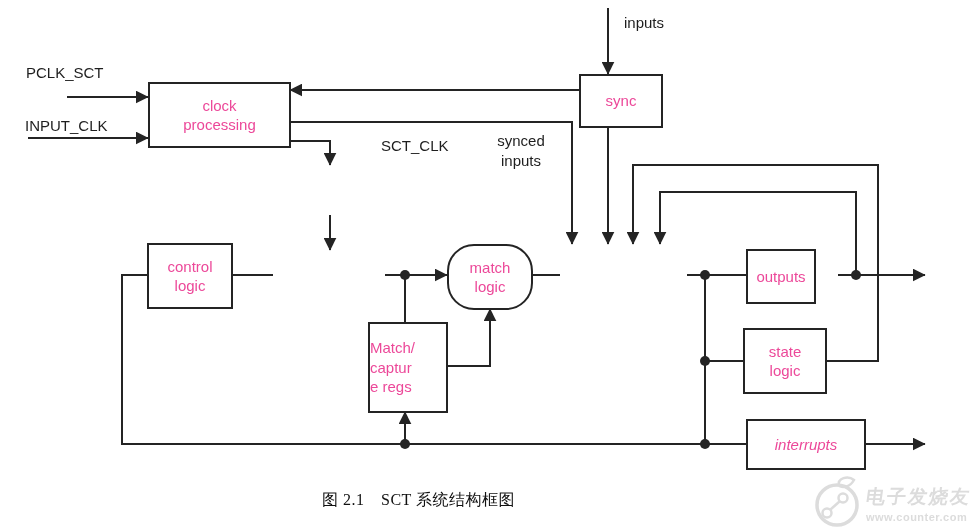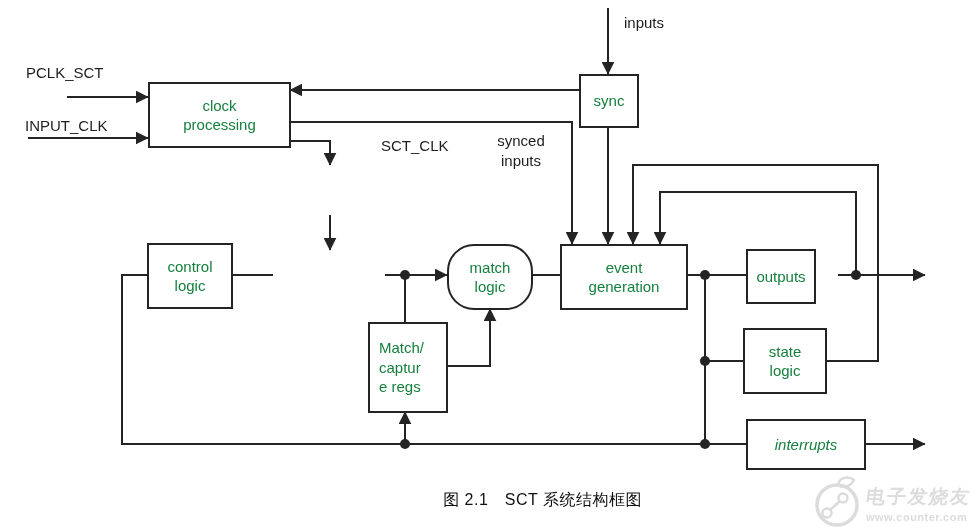--- a/index.html
+++ b/index.html
@@ -8,31 +8,31 @@
     font-family:"Liberation Sans","DejaVu Sans",sans-serif;color:#1e1e1e;
   }
   .wires{position:absolute;left:0;top:0;z-index:1;}
   .wires path{stroke:#242424;stroke-width:2;fill:none;}
   .wires circle.junction{fill:#242424;stroke:none;}
   .node{
     position:absolute;z-index:2;box-sizing:border-box;
     background:#ffffff;border:2px solid #242424;
     display:flex;align-items:center;justify-content:center;
     text-align:center;white-space:pre-line;
-    font-size:15px;line-height:1.3;color:#15803d;
+    font-size:15px;line-height:1.3;color:#ec4899;
   }
-  .node.left-align{justify-content:flex-start;text-align:left;padding-left:9px;}
+  .node.left-align{justify-content:flex-start;text-align:left;}
   .sig-label{
     position:absolute;z-index:3;font-size:15px;line-height:1.3;color:#1e1e1e;
     white-space:pre-line;
   }
   .sig-label.center{text-align:center;}
   .caption{
     position:absolute;z-index:3;left:322px;top:490px;width:320px;
-    text-align:right;font-size:16px;color:#111;letter-spacing:0.5px;
+    text-align:left;font-size:16px;color:#111;letter-spacing:0.5px;font-family:Liberation Serif, serif;
   }
   .watermark{
     position:absolute;z-index:4;left:812px;top:474px;width:160px;height:58px;
     color:#dcdcdc;display:flex;align-items:center;
   }
   .watermark .wm-text{display:flex;flex-direction:column;margin-left:4px;}
   .wm-brand{
     font-size:19px;font-weight:bold;letter-spacing:2px;
     transform:skewX(-8deg);text-shadow:1px 1px 0 #ffffff;
   }
@@ -81,27 +81,25 @@
     <circle class="junction" cx="405" cy="275" r="5"></circle>
     <circle class="junction" cx="705" cy="275" r="5"></circle>
     <circle class="junction" cx="856" cy="275" r="5"></circle>
     <circle class="junction" cx="705" cy="361" r="5"></circle>
     <circle class="junction" cx="705" cy="444" r="5"></circle>
     <circle class="junction" cx="405" cy="444" r="5"></circle>
   </svg>
 
   <div class="node" style="left:148px;top:82px;width:143px;height:66px;">clock
 processing</div>
-  <div class="node" style="left:579px;top:74px;width:60px;height:54px;">sync</div>
+  <div class="node" style="left:579px;top:74px;width:84px;height:54px;">sync</div>
   <div class="node" style="left:147px;top:243px;width:86px;height:66px;">control
 logic</div>
   <div class="node" style="left:447px;top:244px;width:86px;height:66px;border-radius:27px;">match
 logic</div>
-  <div class="node" style="left:560px;top:244px;width:128px;height:66px;">event
-generation</div>
   <div class="node" style="left:746px;top:249px;width:70px;height:55px;">outputs</div>
   <div class="node" style="left:743px;top:328px;width:84px;height:66px;">state
 logic</div>
   <div class="node left-align" style="left:368px;top:322px;width:80px;height:91px;">Match/
 captur
 e regs</div>
   <div class="node" style="left:746px;top:419px;width:120px;height:51px;font-style:italic;">interrupts</div>
 
   <div class="sig-label" style="left:26px;top:63px;">PCLK_SCT</div>
   <div class="sig-label" style="left:25px;top:116px;">INPUT_CLK</div>

